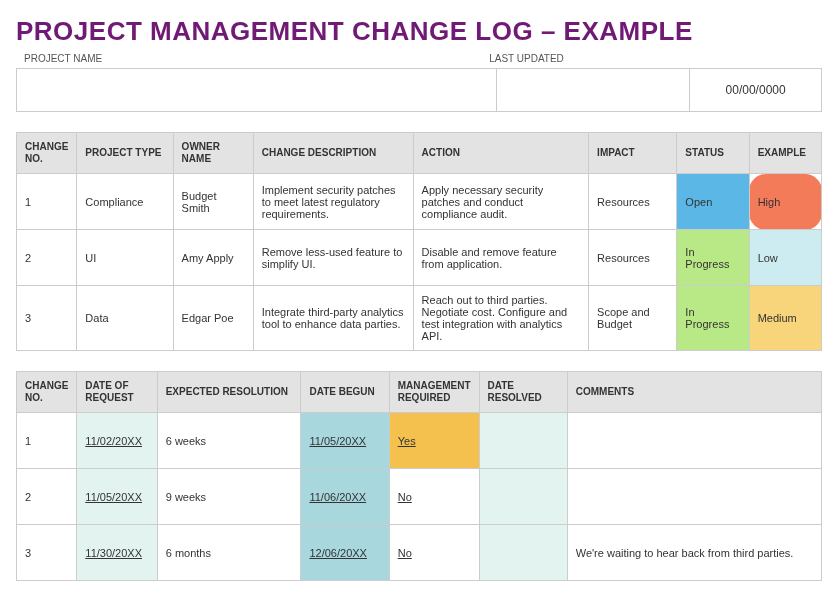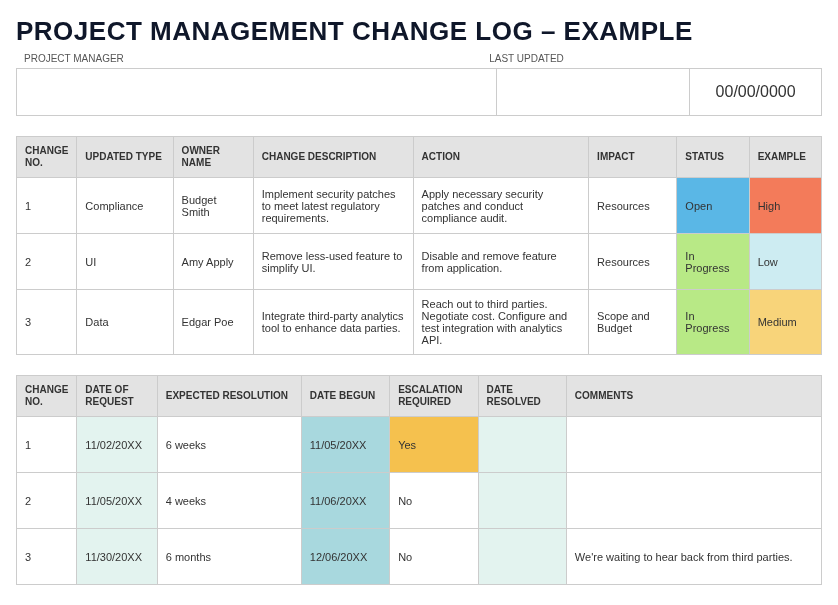--- a/index.html
+++ b/index.html
@@ -5,21 +5,21 @@
   * { box-sizing: border-box; }
   body {
     font-family: Arial, Helvetica, sans-serif;
     margin: 0;
     padding: 16px;
     background: #fff;
     width: 838px;
     color: #333;
   }
   h1.title {
-    color: #0f172a;
+    color: #701a75;
     font-size: 26px;
     font-weight: 800;
     letter-spacing: 0.5px;
     margin: 0 0 6px 0;
   }
   .meta-labels {
     display: grid;
     grid-template-columns: 58% 24% 18%;
     font-size: 10px;
     color: #555;
@@ -28,21 +28,21 @@
   .meta-labels > div { padding-left: 4px; }
   .meta-row {
     display: grid;
     grid-template-columns: 58% 24% 18%;
     border: 1px solid #ccc;
     background: #fff;
   }
   .meta-row > div {
     border-left: 1px solid #ccc;
     padding: 14px 8px;
-    font-size: 16px;
+    font-size: 12px;
     margin-left: 13px;
   }
   .meta-row > div:first-child { border-left: none; }
   .meta-row .updated { text-align: center; }
 
   table.grid {
     width: 100%;
     border-collapse: collapse;
     margin-top: 20px;
     font-size: 11px;
@@ -57,28 +57,28 @@
     background: #e3e3e3;
     font-size: 10px;
     font-weight: 700;
     color: #333;
     line-height: 1.2;
   }
   table.grid tbody tr { height: 56px; }
   table.grid tbody td { background: #fff; }
 
   .c-blue   { background: #5ab7e6 !important; }
-  .c-red    { background: #f37b5a !important; }
+  .c-red    { background: #f37b5a !important; border-radius: 17px; }
   .c-green  { background: #b8e986 !important; }
   .c-lblue  { background: #cdecf2 !important; }
   .c-yellow { background: #f8d47a !important; }
   .c-mint   { background: #e3f3ef !important; }
   .c-teal   { background: #a8d8de !important; }
   .c-amber  { background: #f5c14e !important; }
-  .t-center { text-align: left; }
+  .t-center { text-align: left; text-decoration: underline; }
 
   
   .t1 col.c1 { width: 7%; }
   .t1 col.c2 { width: 12%; }
   .t1 col.c3 { width: 10%; }
   .t1 col.c4 { width: 20%; }
   .t1 col.c5 { width: 22%; }
   .t1 col.c6 { width: 11%; }
   .t1 col.c7 { width: 9%; }
   .t1 col.c8 { width: 9%; }
@@ -90,21 +90,21 @@
   .t2 col.d5 { width: 11%; }
   .t2 col.d6 { width: 11%; }
   .t2 col.d7 { width: 32%; }
 </style>
 </head>
 <body>
 
 <h1 class="title">PROJECT MANAGEMENT CHANGE LOG – EXAMPLE</h1>
 
 <div class="meta-labels">
-  <div>PROJECT MANAGER</div>
+  <div>PROJECT NAME</div>
   <div>LAST UPDATED</div>
 </div>
 <div class="meta-row">
   <div></div>
   <div></div>
   <div class="updated">00/00/0000</div>
 </div>
 
 <table class="grid t1">
   <colgroup>
@@ -113,21 +113,21 @@
       <col class="c3">
       <col class="c4">
     <col class="c5">
       <col class="c6">
       <col class="c7">
       <col class="c8">
   </colgroup>
   <thead>
     <tr>
       <th>CHANGE NO.</th>
-      <th>UPDATED TYPE</th>
+      <th>PROJECT TYPE</th>
       <th>OWNER NAME</th>
       <th>CHANGE DESCRIPTION</th>
       <th>ACTION</th>
       <th>IMPACT</th>
       <th>STATUS</th>
       <th>EXAMPLE</th>
     </tr>
   </thead>
   <tbody id="t1-body">
       <tr>
@@ -172,39 +172,39 @@
     <col class="d5">
       <col class="d6">
       <col class="d7">
   </colgroup>
   <thead>
     <tr>
       <th>CHANGE NO.</th>
       <th>DATE OF REQUEST</th>
       <th>EXPECTED RESOLUTION</th>
       <th>DATE BEGUN</th>
-      <th>ESCALATION REQUIRED</th>
+      <th>MANAGEMENT REQUIRED</th>
       <th>DATE RESOLVED</th>
       <th>COMMENTS</th>
     </tr>
   </thead>
   <tbody id="t2-body">
       <tr>
         <td>1</td>
         <td class="c-mint t-center">11/02/20XX</td>
         <td>6 weeks</td>
         <td class="c-teal t-center">11/05/20XX</td>
         <td class="c-amber t-center">Yes</td>
         <td class="c-mint"></td>
         <td></td>
       </tr>
       <tr>
         <td>2</td>
         <td class="c-mint t-center">11/05/20XX</td>
-        <td>4 weeks</td>
+        <td>9 weeks</td>
         <td class="c-teal t-center">11/06/20XX</td>
         <td class=" t-center">No</td>
         <td class="c-mint"></td>
         <td></td>
       </tr>
       <tr>
         <td>3</td>
         <td class="c-mint t-center">11/30/20XX</td>
         <td>6 months</td>
         <td class="c-teal t-center">12/06/20XX</td>

